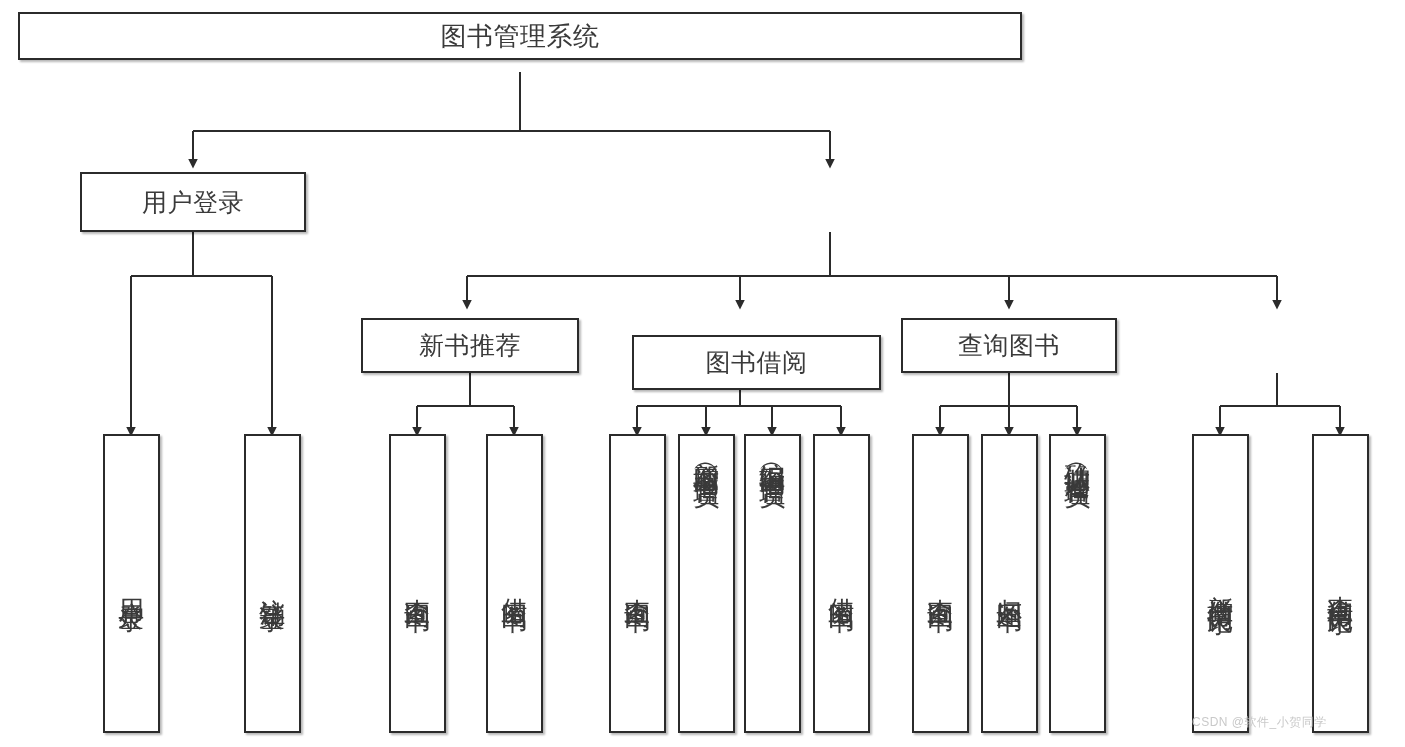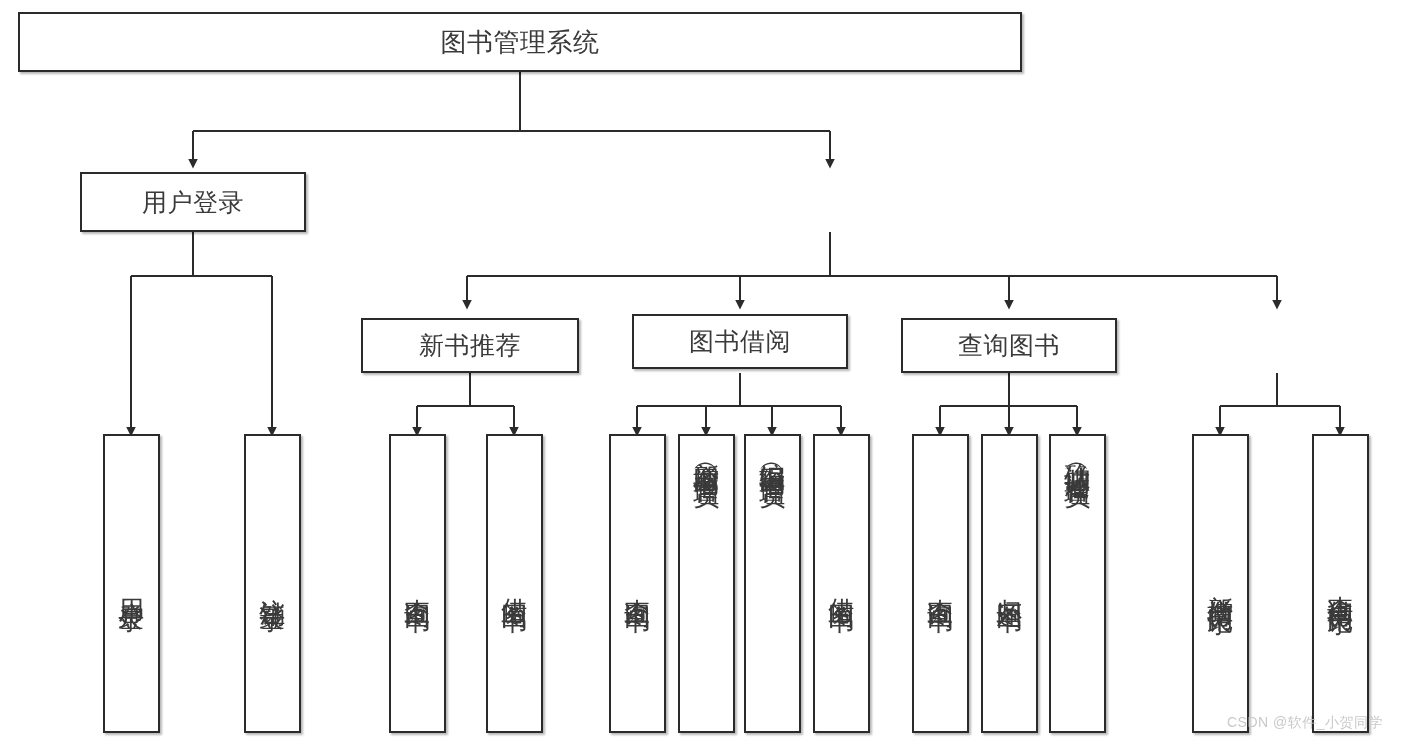--- a/index.html
+++ b/index.html
@@ -57,25 +57,24 @@
     line-height:1.18;
     letter-spacing:3px;
     white-space:pre;
   }
   .node.v.mid{ align-items:center; }
   .node.v.top{ align-items:flex-start; }
   .node.v.top .lbl{ margin-top:6px; }
   .watermark{
     position:absolute;
     color:#c9c9c9;
-    font-size:14px;
+    font-size:12px;
     letter-spacing:0.5px;
     white-space:nowrap;
     user-select:none;
-    padding-left:35px;
   }
 </style>
 </head>
 <body>
 
 <div id="canvas">
 
   <svg id="wires" viewBox="0 0 1405 747" xmlns="http://www.w3.org/2000/svg">
     <defs>
       <marker id="arrow" markerWidth="11" markerHeight="11" refX="1.5" refY="5" orient="auto" markerUnits="userSpaceOnUse">
@@ -119,34 +118,34 @@
       <path d="M1009,406 L1009,428" marker-end="url(#arrow)"></path>
       <path d="M1077,406 L1077,428" marker-end="url(#arrow)"></path>
 
       <path d="M1277,373 L1277,406"></path>
       <path d="M1220,406 L1340,406"></path>
       <path d="M1220,406 L1220,428" marker-end="url(#arrow)"></path>
       <path d="M1340,406 L1340,428" marker-end="url(#arrow)"></path>
     </g>
   </svg>
 
-  <div class="node h root" style="left:18px; top:12px; width:1004px; height:60px;">
+  <div class="node h root" style="left:18px; top:12px; width:1004px; height:48px;">
     <span class="lbl">图书管理系统</span>
   </div>
 
   <div class="node h" style="left:80px; top:172px; width:226px; height:60px;">
     <span class="lbl">用户登录</span>
   </div>
 
 
   <div class="node h" style="left:361px; top:318px; width:218px; height:55px;align-items:center;">
     <span class="lbl">新书推荐</span>
   </div>
 
-  <div class="node h" style="left:632px; top:314px; width:216px; height:55px;">
+  <div class="node h" style="left:632px; top:335px; width:249px; height:55px;">
     <span class="lbl">图书借阅</span>
   </div>
 
   <div class="node h" style="left:901px; top:318px; width:216px; height:55px;">
     <span class="lbl">查询图书</span>
   </div>
 
 
   <div class="node v mid" style="left:103px; top:434px; width:57px; height:299px;">
     <span class="lbl">用户登录</span>

